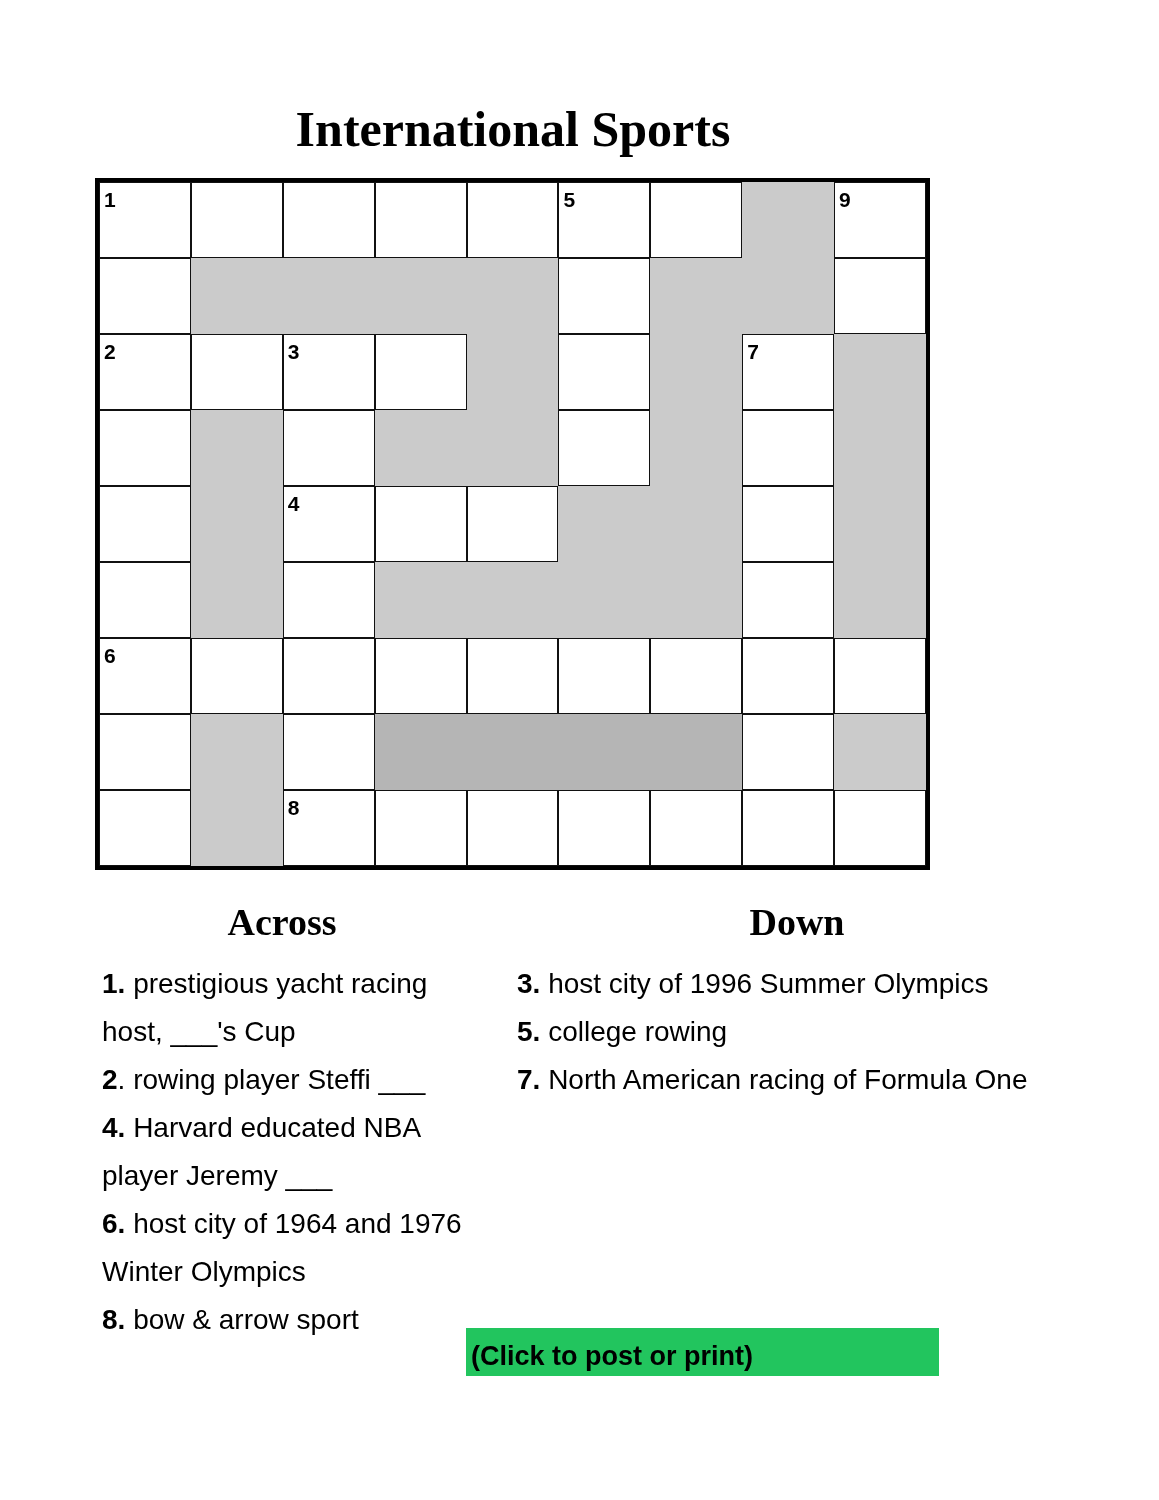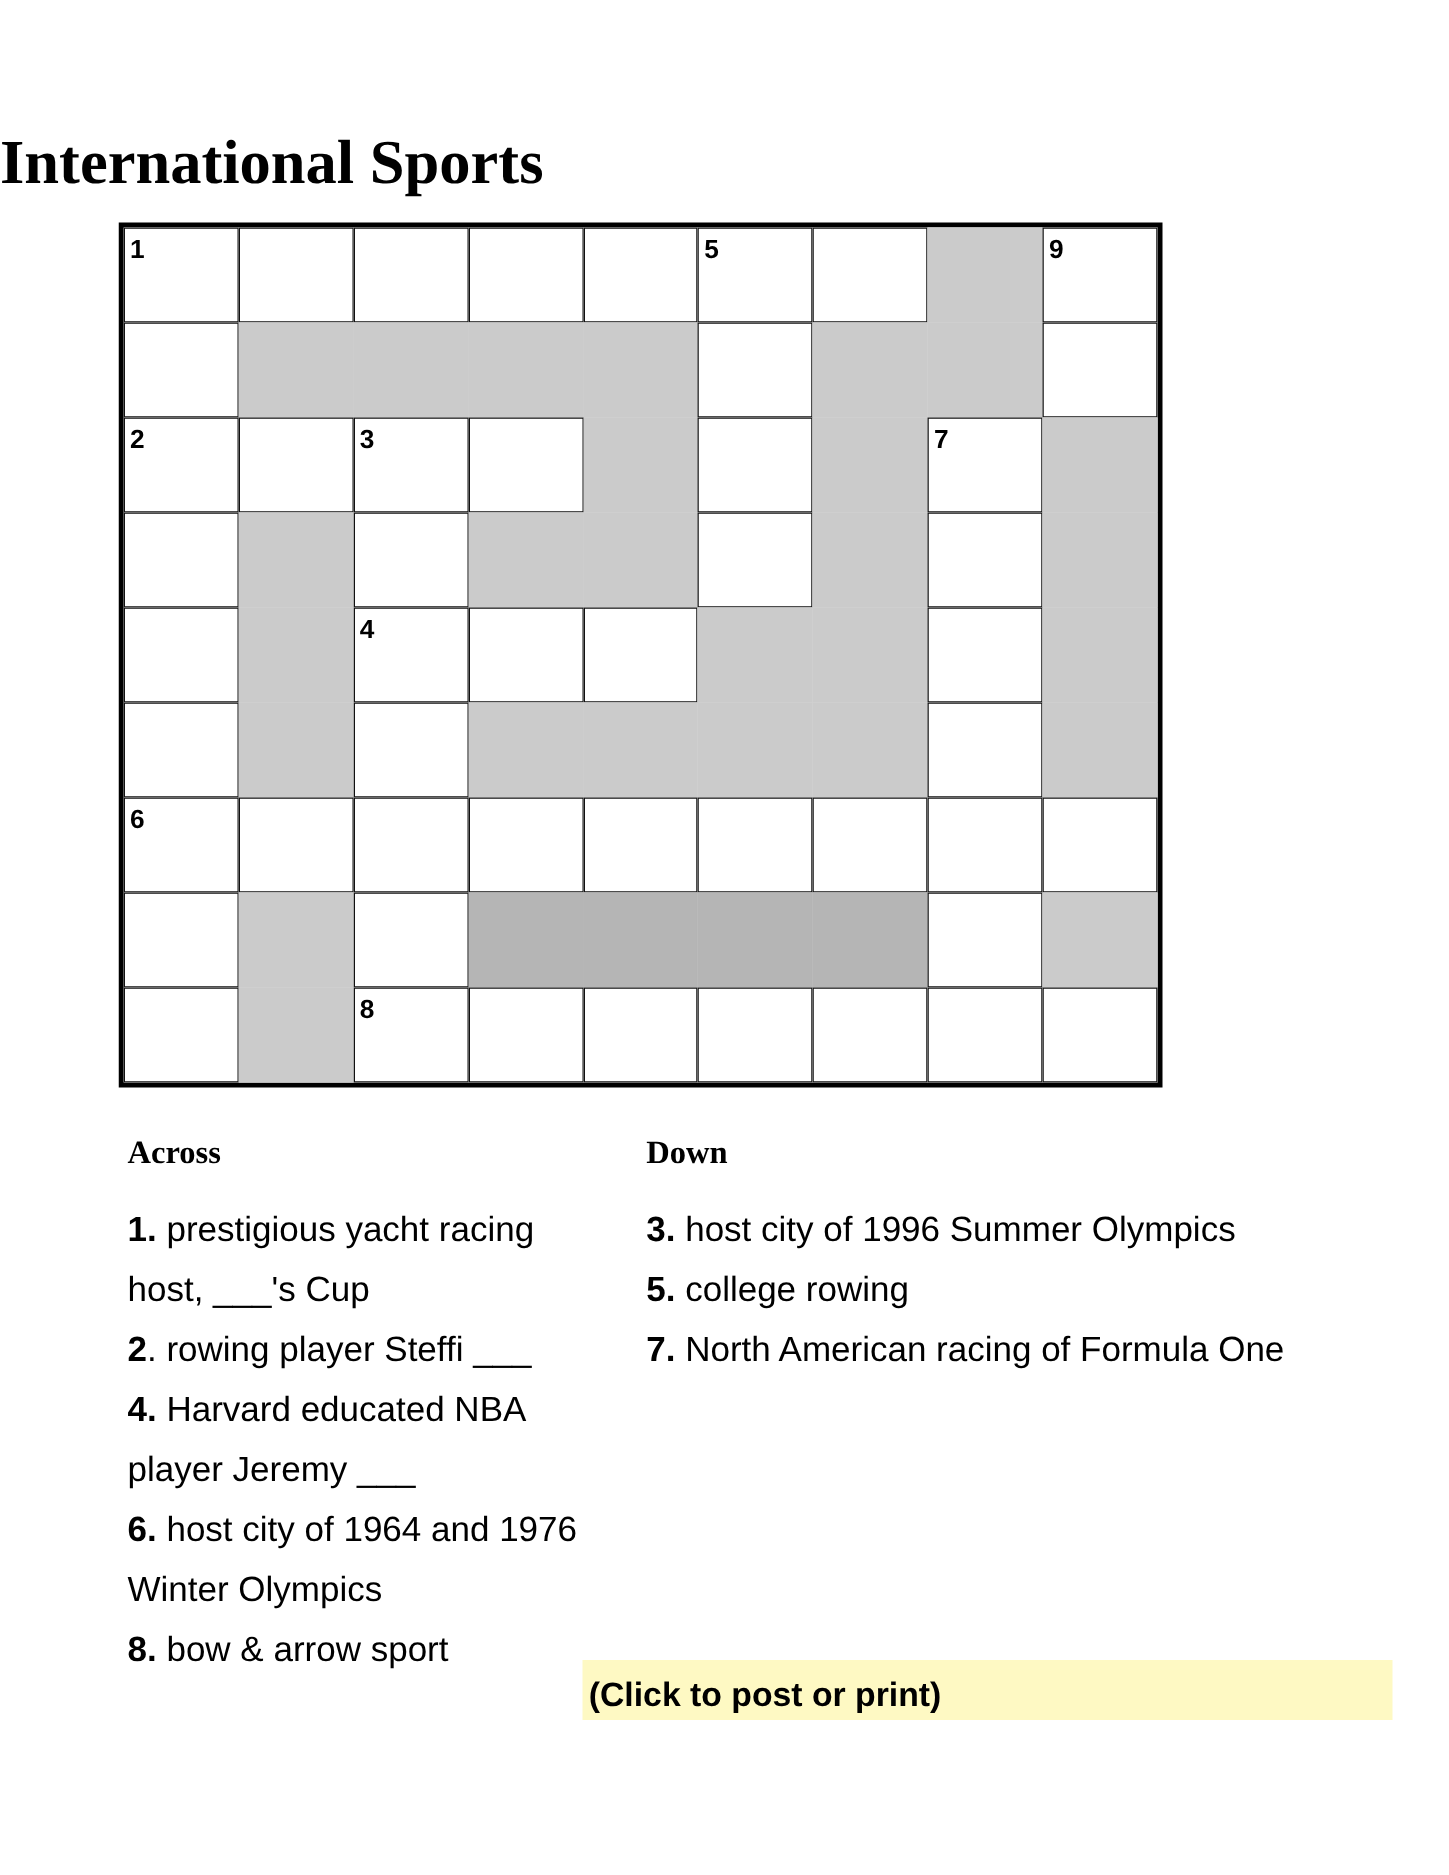--- a/index.html
+++ b/index.html
@@ -1,43 +1,43 @@
 <!DOCTYPE html>
 <html><head>
 <meta charset="utf-8">
 <style>
   html, body { margin: 0; padding: 0; background: #ffffff; }
   body { width: 1159px; height: 1500px; position: relative; overflow: hidden; }
   .title {
-    position: absolute; left: 0; width: 1026px; top: 100px; 
+    position: absolute; left: 0; width: 1026px; top: 100px; text-align: center;
     font-family: "Liberation Serif", serif; font-weight: bold; font-size: 50px; color: #000;
   }
   .grid {
     position: absolute; left: 95px; top: 178px; width: 835px; height: 692px;
     display: grid; grid-template-columns: repeat(9, 1fr); grid-template-rows: repeat(9, 1fr);
     border: 4px solid #000; box-sizing: border-box;
   }
   .cell { position: relative; box-sizing: border-box; border: 1.5px solid #111; background: #fff; }
   .cell.g { background: #cbcbcb; border-color: #cbcbcb; }
   .cell.d { background: #b5b5b5; border-color: #b5b5b5; }
   .cell .num {
     position: absolute; left: 4px; top: 6px; font-family: "Liberation Sans", sans-serif;
     font-weight: bold; font-size: 21px; color: #000; line-height: 1;
   }
   .clues-col { position: absolute; top: 900px; font-family: "Liberation Sans", sans-serif; color: #000; }
   .clues-col h2 {
-    font-family: "Liberation Serif", serif; font-weight: bold; font-size: 26px; margin: 0 0 16px 0; line-height: 44px;
+    font-family: "Liberation Serif", serif; font-weight: bold; font-size: 38px; margin: 0 0 16px 0; line-height: 44px; text-align: center;
   }
   .clue { font-size: 28px; line-height: 48px; margin: 0; }
   .clue b { font-weight: bold; }
   .across { left: 102px; width: 360px; }
   .down { left: 471px; width: 560px; margin-left: 46px; }
   .print-btn {
-    position: absolute; left: 466px; top: 1328px; width: 648px; height: 48px;
-    background: #fef9c3; font-family: "Liberation Sans", sans-serif; font-weight: bold;
+    position: absolute; left: 466px; top: 1328px; width: 473px; height: 48px;
+    background: #22c55e; font-family: "Liberation Sans", sans-serif; font-weight: bold;
     font-size: 27px; line-height: 56px; padding-left: 5px; box-sizing: border-box; cursor: pointer; color: #000;
   }
 </style>
 </head>
 <body>
 
 <div class="title">International Sports</div>
 
 <div class="grid" id="grid">
     <div class="cell">

